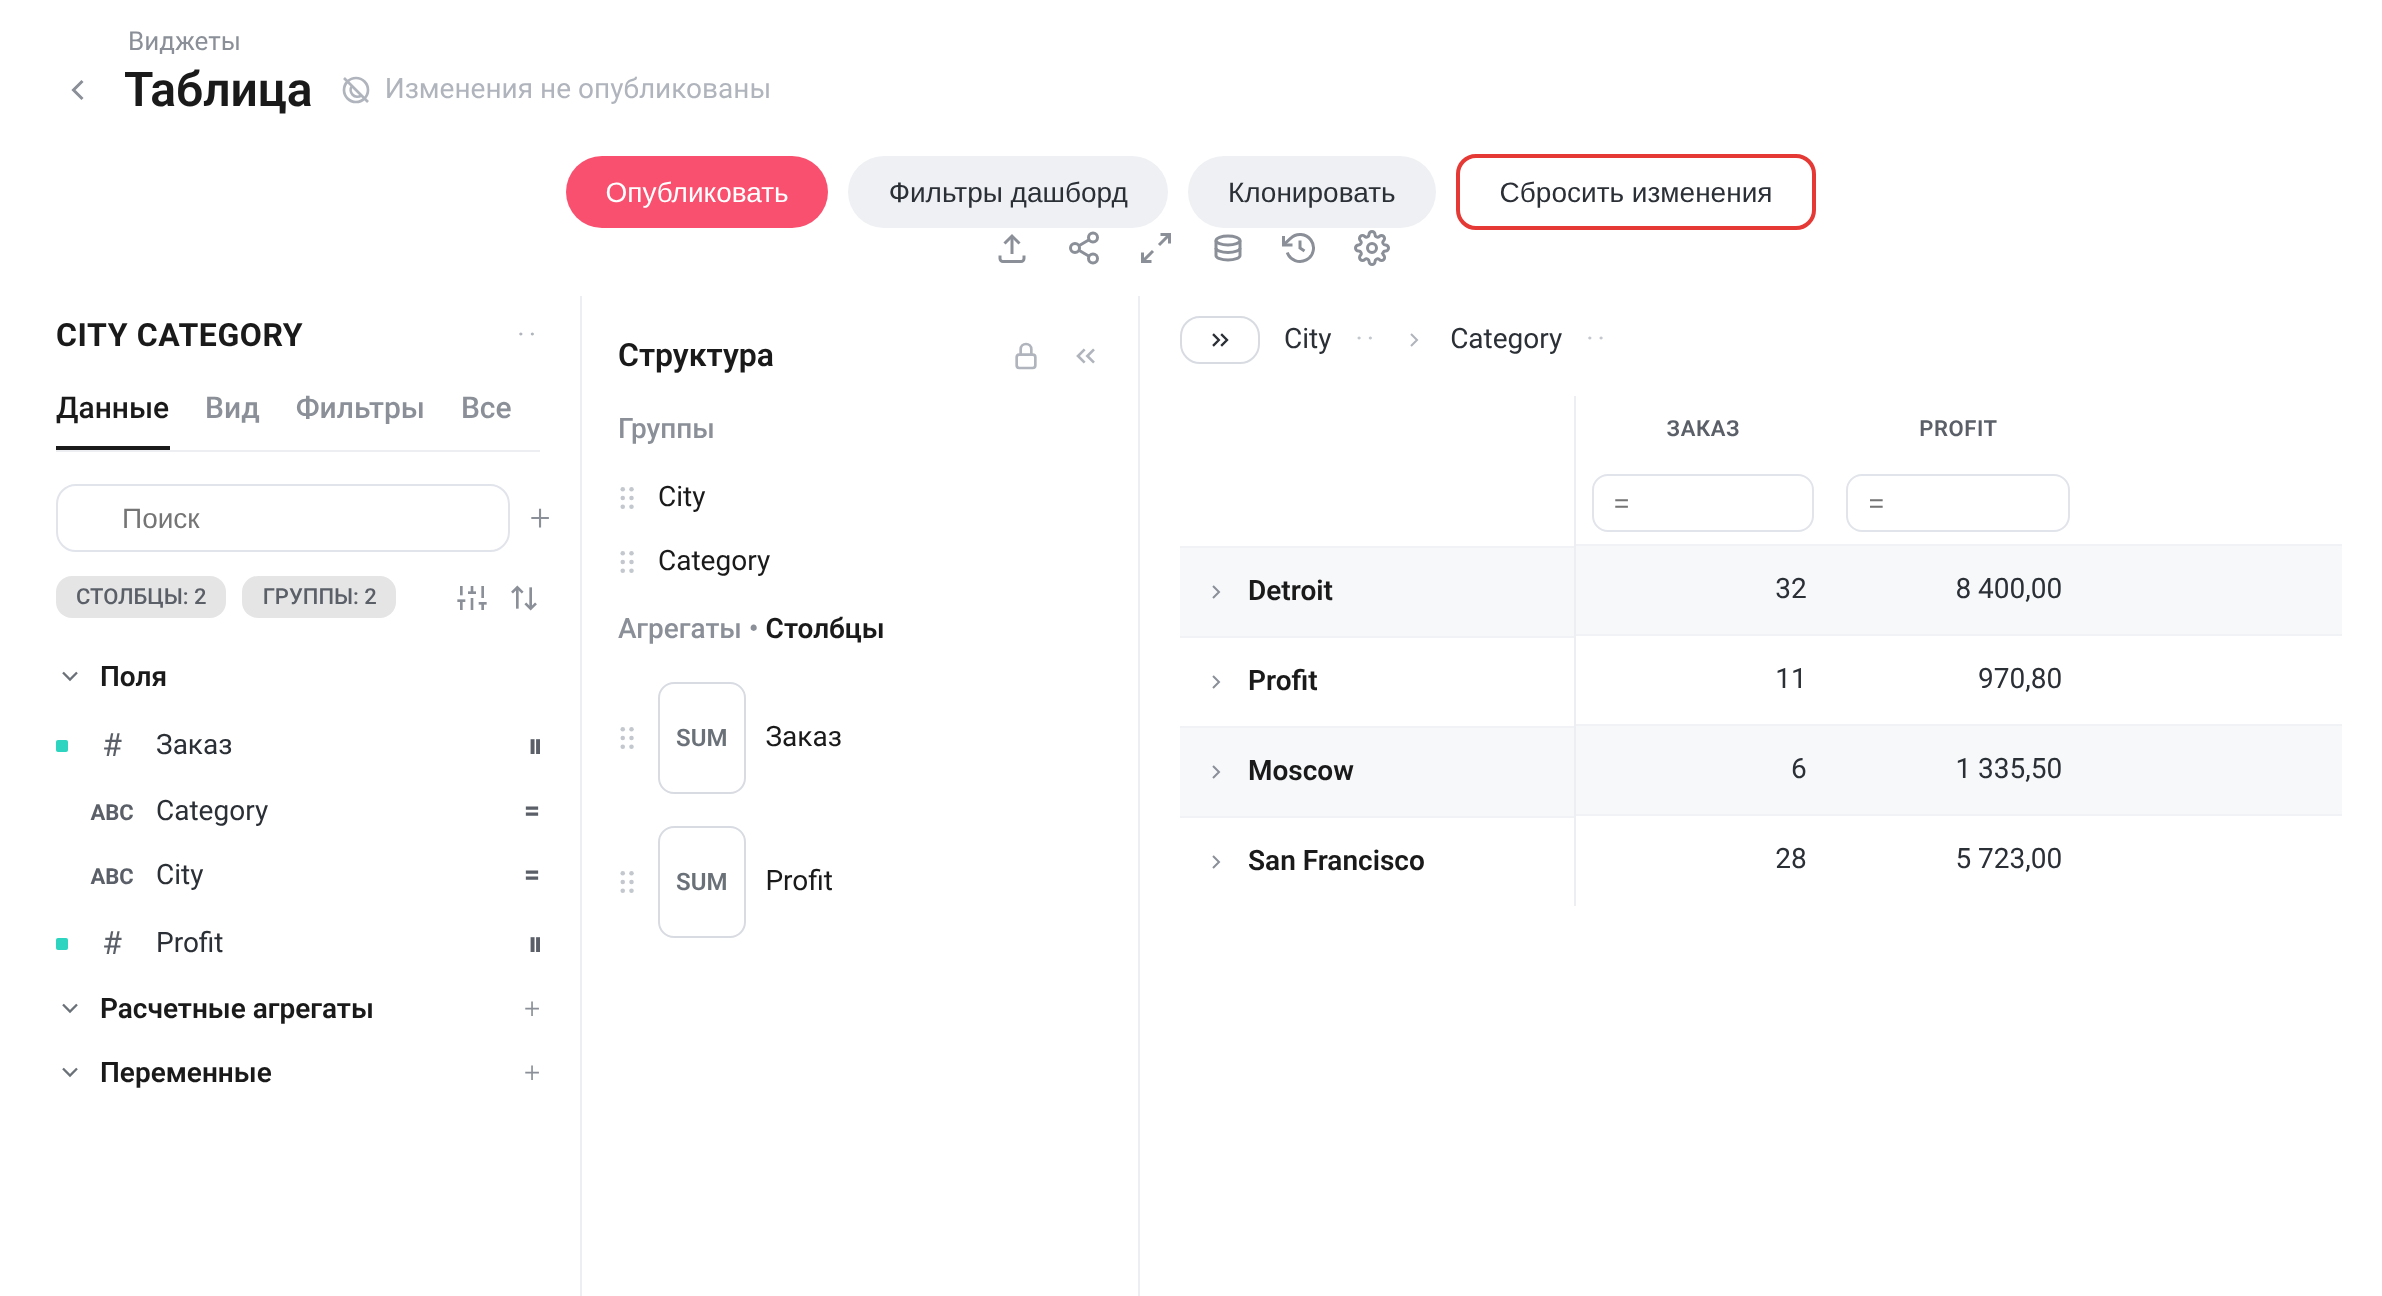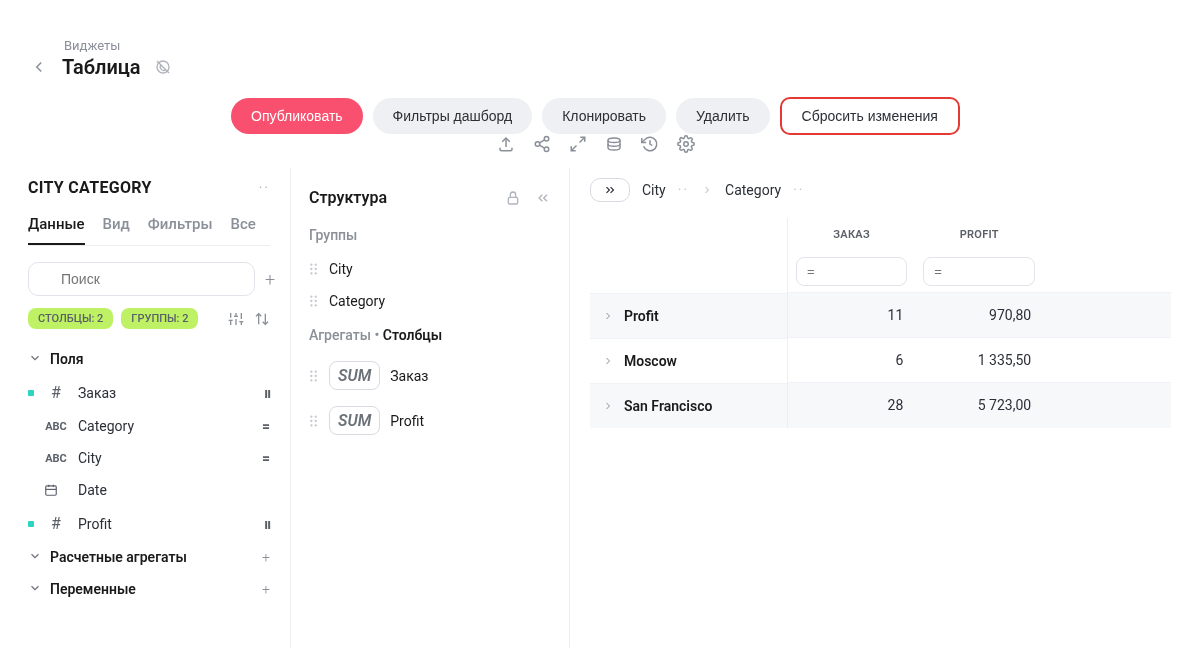--- a/index.html
+++ b/index.html
@@ -3,21 +3,21 @@
 <meta charset="utf-8">
 <style>
   * { box-sizing: border-box; margin: 0; padding: 0; }
   body { font-family: -apple-system, BlinkMacSystemFont, "Segoe UI", Roboto, Arial, sans-serif; font-size: 14px; color: #1a1a1a; background: #fff; width: 1191px; height: 648px; overflow: hidden; }
   .app { display: flex; flex-direction: column; height: 100%; }
 
   .topbar { padding: 14px 30px 0 30px; }
   .breadcrumb-row { display: flex; align-items: center; gap: 10px; font-size: 13px; color: #8a8f98; }
   .title-row { display: flex; align-items: center; gap: 14px; margin-top: 2px; }
   .back-btn { color: #8a8f98; cursor: pointer; display: inline-flex; }
-  .page-title { font-size: 20px; font-weight: 600; color: #1a1a1a; }
+  .page-title { font-size: 24px; font-weight: 600; color: #1a1a1a; }
   .unpub { display: flex; align-items: center; gap: 6px; color: #b0b4bc; font-size: 14px; }
 
   .action-row { display: flex; align-items: center; justify-content: space-between; padding: 18px 30px 14px 30px; flex-direction: column; }
   .btn-group { display: flex; gap: 10px; align-items: center; }
   .btn { border: none; border-radius: 999px; padding: 10px 20px; font-size: 14px; cursor: pointer; background: #eef0f3; color: #2b2f36; font-weight: 500; }
   .btn-primary { background: #f8506e; color: #fff; }
   .btn-highlight { border: 2px solid #e53935; border-radius: 10px; background: #fff; padding: 9px 20px; }
   .icon-group { display: flex; gap: 18px; align-items: center; color: #8a8f98; }
   .icon-btn { cursor: pointer; display: inline-flex; }
 
@@ -32,21 +32,21 @@
   .tab { padding: 0 0 10px 0; color: #8a8f98; cursor: pointer; font-weight: 500; }
   .tab.active { color: #1a1a1a; border-bottom: 2px solid #1a1a1a; }
 
   .search-row { display: flex; align-items: center; gap: 10px; margin-bottom: 12px; }
   .search-input { flex: 1; border: 1px solid #e1e4ea; border-radius: 10px; padding: 8px 12px 8px 32px; font-size: 14px; color: #6b7178; position: relative; }
   .search-wrap { position: relative; flex: 1; }
   .search-wrap .sicon { position: absolute; left: 10px; top: 50%; transform: translateY(-50%); color: #8a8f98; }
   .plus { color: #8a8f98; cursor: pointer; font-size: 18px; font-weight: 300; }
 
   .chip-row { display: flex; align-items: center; gap: 8px; margin-bottom: 14px; }
-  .chip { background: #bef264; border-radius: 8px; padding: 4px 10px; font-size: 11px; color: #5a5f68; font-weight: 500; }
+  .chip { background: #e5e5e5; border-radius: 8px; padding: 4px 10px; font-size: 11px; color: #5a5f68; font-weight: 500; }
   .chip-icons { margin-left: auto; display: flex; gap: 10px; color: #8a8f98; }
 
   .section-head { display: flex; align-items: flex-start; gap: 8px; font-weight: 600; font-size: 14px; padding: 8px 0; cursor: pointer; }
   .section-head .plus-right { margin-left: auto; color: #8a8f98; font-weight: 300; }
   .chev-dn { color: #6b7178; }
 
   .field-list { display: flex; flex-direction: column; }
   .field-row { display: flex; align-items: center; gap: 10px; padding: 8px 0; font-size: 14px; }
   .field-row .tick { width: 6px; height: 6px; background: #2dd4bf; border-radius: 1px; }
   .field-row .tick.blank { background: transparent; }
@@ -58,21 +58,21 @@
   .eq { color: #5a5f68; font-weight: 700; }
 
   .panel-mid { width: 280px; border-left: 1px solid #eceef2; border-right: 1px solid #eceef2; padding: 20px 18px; }
   .mid-title-row { display: flex; justify-content: space-between; align-items: center; margin-bottom: 20px; }
   .mid-title { font-size: 16px; font-weight: 600; }
   .mid-icons { display: flex; gap: 14px; color: #b0b4bc; }
   .mid-section-label { font-size: 14px; color: #8a8f98; font-weight: 500; margin: 10px 0 10px 0; }
   .mid-section-label .strong { color: #1a1a1a; font-weight: 600; }
   .struct-item { display: flex; align-items: center; gap: 10px; padding: 8px 0; font-size: 14px; }
   .drag { color: #c3c7ce; cursor: grab; display:inline-flex; }
-  .sum-badge { border: 1px solid #d8dbe1; border-radius: 8px; padding: 4px 8px; font-size: 16px; font-weight: 600; color: #6b7178; font-style: italic; }
+  .sum-badge { border: 1px solid #d8dbe1; border-radius: 8px; padding: 20px 8px; font-size: 12px; font-weight: 600; color: #6b7178; }
 
   .panel-right { flex: 1; padding: 10px 20px 10px 20px; overflow: auto; }
   .crumb-row { display: flex; align-items: center; gap: 12px; margin-bottom: 16px; font-size: 14px; }
   .expand-btn { border: 1px solid #d8dbe1; border-radius: 10px; padding: 4px 10px; cursor: pointer; display: inline-flex; align-items: center; }
   .crumb-sep { color: #b0b4bc; }
   .crumb-item { color: #2b2f36; }
   .crumb-dots { color: #c3c7ce; letter-spacing: 2px; }
 
   table { width: 100%; border-collapse: collapse; }
   thead th { font-size: 11px; font-weight: 600; color: #5a5f68; text-align: center; padding: 10px 8px; letter-spacing: .3px; }
@@ -89,45 +89,45 @@
 
   svg { display: block; }
 </style>
 </head>
 <body>
 
 <div class="app">
 
   <div class="topbar">
     <div class="breadcrumb-row">
-      <span style="margin-left:34px;margin-top:24px;">Виджеты</span>
+      <span style="margin-left:34px;">Виджеты</span>
     </div>
     <div class="title-row">
       <span class="back-btn">
         <svg width="18" height="18" viewBox="0 0 24 24" fill="none" stroke="currentColor" stroke-width="2">
             <polyline points="15 18 9 12 15 6"></polyline>
           </svg>
       </span>
       <span class="page-title">Таблица</span>
       <span class="unpub">
         <svg width="16" height="16" viewBox="0 0 24 24" fill="none" stroke="#b0b4bc" stroke-width="2">
             <path d="M3 3l18 18"></path>
             <path d="M9 9a5 5 0 0 0 7 7"></path>
             <circle cx="12" cy="12" r="9"></circle>
           </svg>
+        <span>Изменения не опубликованы</span>
       </span>
     </div>
   </div>
 
   <div class="action-row">
     <div class="btn-group">
       <button class="btn btn-primary">Опубликовать</button>
       <button class="btn">Фильтры дашборд</button>
       <button class="btn">Клонировать</button>
-      <button class="btn">Удалить</button>
       <button class="btn btn-highlight">Сбросить изменения</button>
     </div>
     <div class="icon-group">
       <span class="icon-btn">
           <svg width="18" height="18" viewBox="0 0 24 24" fill="none" stroke="currentColor" stroke-width="2">
             <path d="M4 17v2a2 2 0 0 0 2 2h12a2 2 0 0 0 2-2v-2"></path>
             <polyline points="7 9 12 4 17 9"></polyline>
             <line x1="12" y1="4" x2="12" y2="16"></line>
           </svg>
         </span>
@@ -247,32 +247,20 @@
             <span class="tick blank"></span>
             <span class="type-badge">ABC</span>
             <span class="field-name">Category</span>
             <span class="eq">=</span>
           </div>
           <div class="field-row">
             <span class="tick blank"></span>
             <span class="type-badge">ABC</span>
             <span class="field-name">City</span>
             <span class="eq">=</span>
-          </div>
-          <div class="field-row">
-            <span class="tick blank"></span>
-            <span class="cal">
-              <svg width="14" height="14" viewBox="0 0 24 24" fill="none" stroke="currentColor" stroke-width="2">
-                <rect x="3" y="5" width="18" height="16" rx="2"></rect>
-                <line x1="16" y1="3" x2="16" y2="7"></line>
-                <line x1="8" y1="3" x2="8" y2="7"></line>
-                <line x1="3" y1="11" x2="21" y2="11"></line>
-              </svg>
-            </span>
-            <span class="field-name">Date</span>
           </div>
           <div class="field-row">
             <span class="tick "></span>
             <span class="hash">#</span>
             <span class="field-name">Profit</span>
             <span class="pause">ıı</span>
           </div>
         </div>
 
       <div class="section-head">
@@ -408,20 +396,33 @@
             <th></th>
           </tr>
           <tr class="filter-row">
             <td></td>
             <td class="filter-cell vdiv"><input class="filter-input" placeholder="=" style=""></td>
             <td class="filter-cell"><input class="filter-input" placeholder="=" style=""></td>
             <td></td>
           </tr>
         </thead>
         <tbody id="table-body">
+            <tr>
+              <td class="name-cell">
+                <span class="rchev">
+                  <svg width="12" height="12" viewBox="0 0 24 24" fill="none" stroke="currentColor" stroke-width="2">
+                    <polyline points="9 18 15 12 9 6"></polyline>
+                  </svg>
+                </span>
+                <span>Detroit</span>
+              </td>
+              <td class="num vdiv">32</td>
+              <td class="num">8 400,00</td>
+              <td></td>
+            </tr>
             <tr>
               <td class="name-cell">
                 <span class="rchev">
                   <svg width="12" height="12" viewBox="0 0 24 24" fill="none" stroke="currentColor" stroke-width="2">
                     <polyline points="9 18 15 12 9 6"></polyline>
                   </svg>
                 </span>
                 <span>Profit</span>
               </td>
               <td class="num vdiv">11</td>

